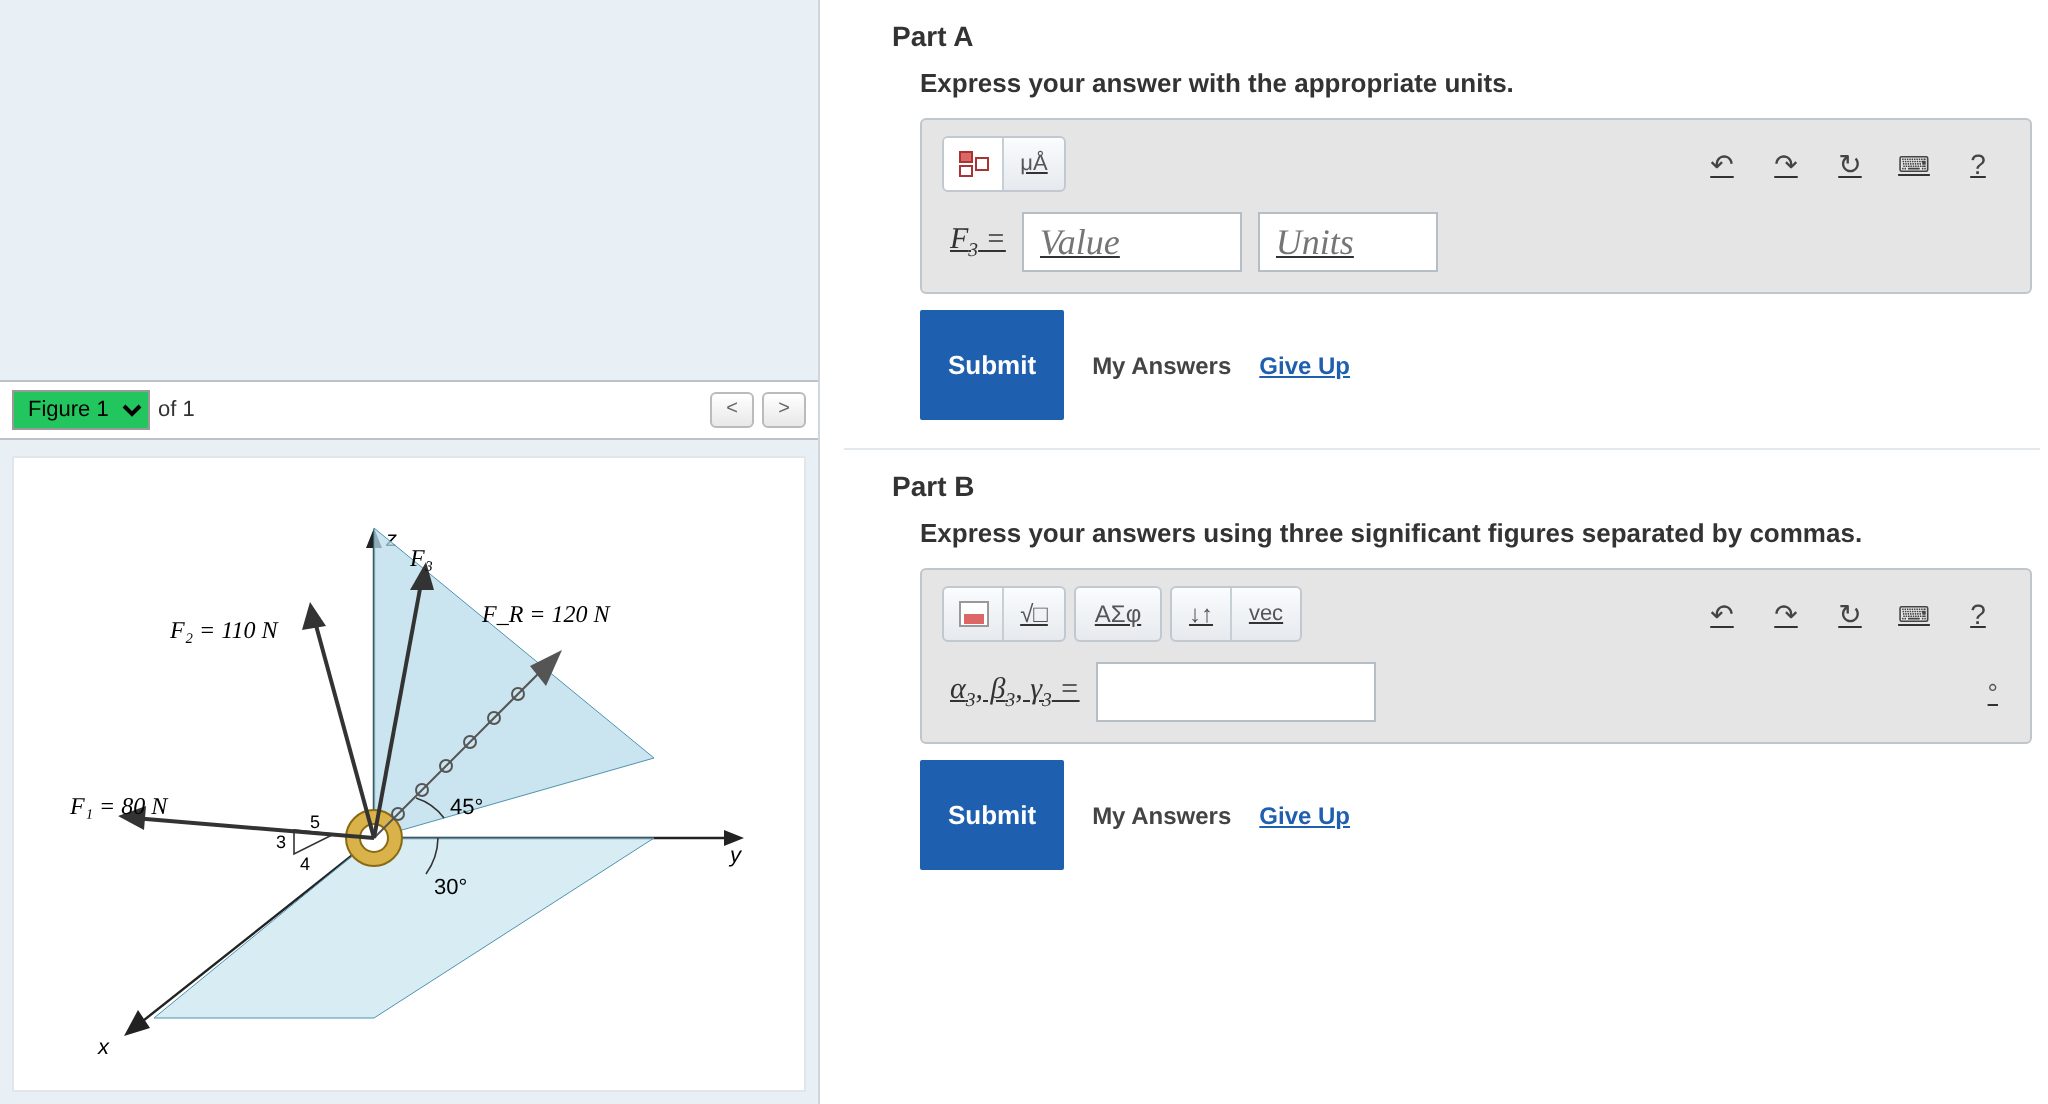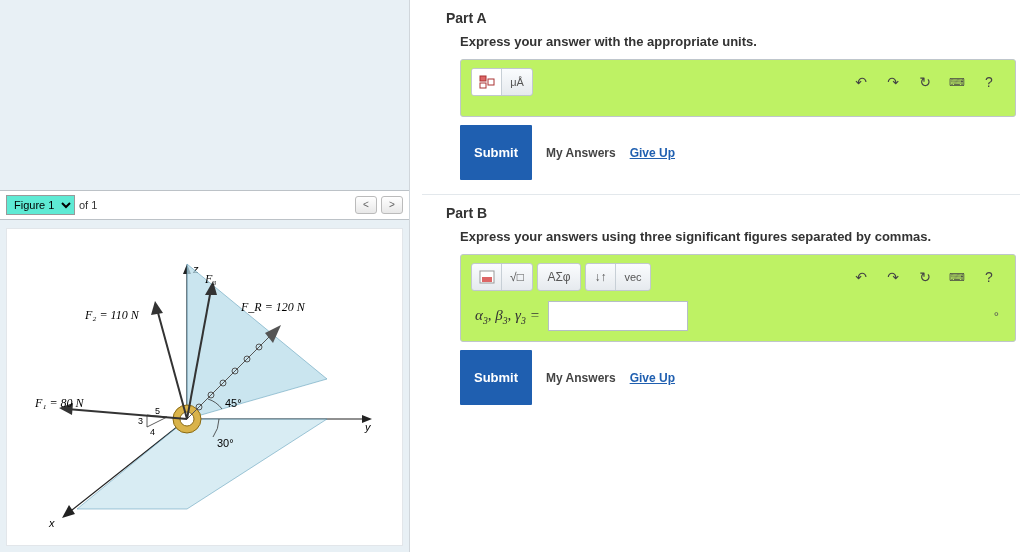--- a/index.html
+++ b/index.html
@@ -2,33 +2,33 @@
 <html><head>
 <meta charset="utf-8">
 <style>
   * { box-sizing: border-box; margin: 0; padding: 0; }
   body { font-family: Arial, Helvetica, sans-serif; font-size: 13px; color: #333; width: 1024px; height: 552px; overflow: hidden; background: #fff; position: relative; }
   .layout { display: flex; width: 100%; height: 100%; }
   
   
   .left-panel { width: 410px; background: #e8f0f5; border-right: 1px solid #d0d6db; display: flex; flex-direction: column; padding-top: 190px; }
   .figure-bar { display: flex; align-items: center; padding: 4px 6px; background: #fff; border: 1px solid #bcc2c7; border-left: none; border-right: none; }
-  .fig-select { border: 1px solid #999; font-size: 11px; padding: 2px 3px; background: #5eead4; margin-right: 4px; }
+  .fig-select { border: 1px solid #999; font-size: 11px; padding: 2px 3px; background: #22c55e; margin-right: 4px; }
   .nav-btns { margin-left: auto; display: flex; gap: 4px; }
   .nav-btn { width: 22px; height: 18px; border: 1px solid #bbb; background: linear-gradient(#fff,#e8e8e8); border-radius: 3px; font-size: 10px; line-height: 16px; text-align: center; color: #666; cursor: pointer; }
   .figure-img { flex: 1; background: #fff; margin: 8px 6px 6px 6px; border: 1px solid #e2e6ea; position: relative; }
   .svgwrap { position: absolute; left: 0; top: 20px; width: 100%; }
   
   
   .right-panel { flex: 1; padding: 4px 4px 4px 12px; background: #fff; overflow: hidden; }
   .part-title { font-weight: bold; font-size: 14px; margin: 6px 0 8px 24px; }
   .part-body { margin-left: 38px; margin-right: 4px; }
   .prompt { font-size: 13px; line-height: 1.4; margin-bottom: 6px; }
   .boldline { font-weight: bold; font-size: 13px; margin-bottom: 10px; }
-  .answer-box { border: 1px solid #bfc6cc; border-radius: 3px; padding: 8px 10px 10px 10px; background: #bef264; margin-bottom: 8px; }
+  .answer-box { border: 1px solid #bfc6cc; border-radius: 3px; padding: 8px 10px 10px 10px; background: #e5e5e5; margin-bottom: 8px; text-decoration: underline; }
   .toolbar { display: flex; align-items: center; gap: 4px; margin-bottom: 10px; justify-content: flex-start; }
   .tool-group { display: flex; border: 1px solid #c1c8cf; border-radius: 3px; overflow: hidden; background: linear-gradient(#fafcfe,#e6eaee); }
   .tool { width: 30px; height: 26px; display: flex; align-items: center; justify-content: center; border-right: 1px solid #c7cfd6; font-size: 12px; color: #555; cursor: pointer; }
   .tool:last-child { border-right: none; }
   .toolbar-right { display: flex; gap: 4px; margin-left: auto; margin-right: 2px; }
   .tbtn { width: 28px; height: 26px; display: flex; align-items: center; justify-content: center; color: #444; font-size: 14px; border-radius: 3px; cursor: pointer; }
   .answer-line { display: flex; align-items: center; gap: 8px; margin-left: 4px; }
   .var-label { font-family: 'Times New Roman', serif; font-style: italic; font-size: 15px; }
   .val-input { border: 1px solid #b5bec7; height: 30px; font-size: 18px; font-style: italic; font-family: 'Times New Roman', serif; color: #9aa3ac; padding: 2px 8px; }
   .val-input.wide { width: 110px; }
@@ -139,20 +139,25 @@
               </div>
           </div>
           <div class="toolbar-right">
             <div class="tbtn">↶</div>
             <div class="tbtn">↷</div>
             <div class="tbtn">↻</div>
             <div class="tbtn" style="font-size:11px;">⌨</div>
             <div class="tbtn">?</div>
           </div>
         </div>
+        <div class="answer-line">
+          <span class="var-label">F<sub>3</sub> =</span>
+          <input class="val-input wide" placeholder="Value" style="">
+          <input class="unit-input" placeholder="Units" style="">
+        </div>
       </div>
     </div>
     <div class="btn-row">
       <button class="submit-btn">Submit</button>
       <span class="my-answers">My Answers</span>
       <span class="giveup">Give Up</span>
     </div>
 
     <div class="divider"></div>
 

